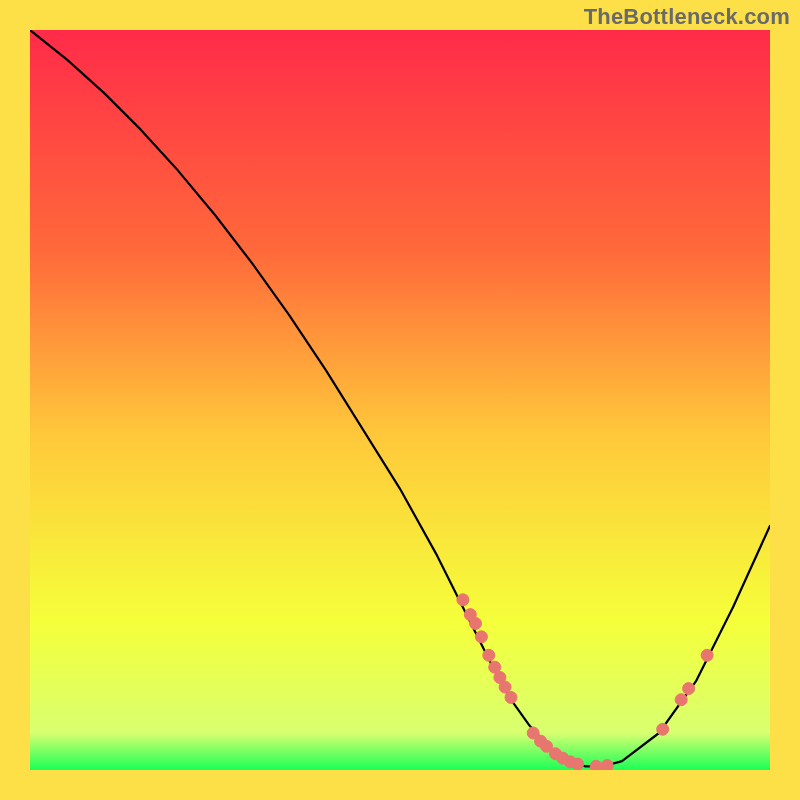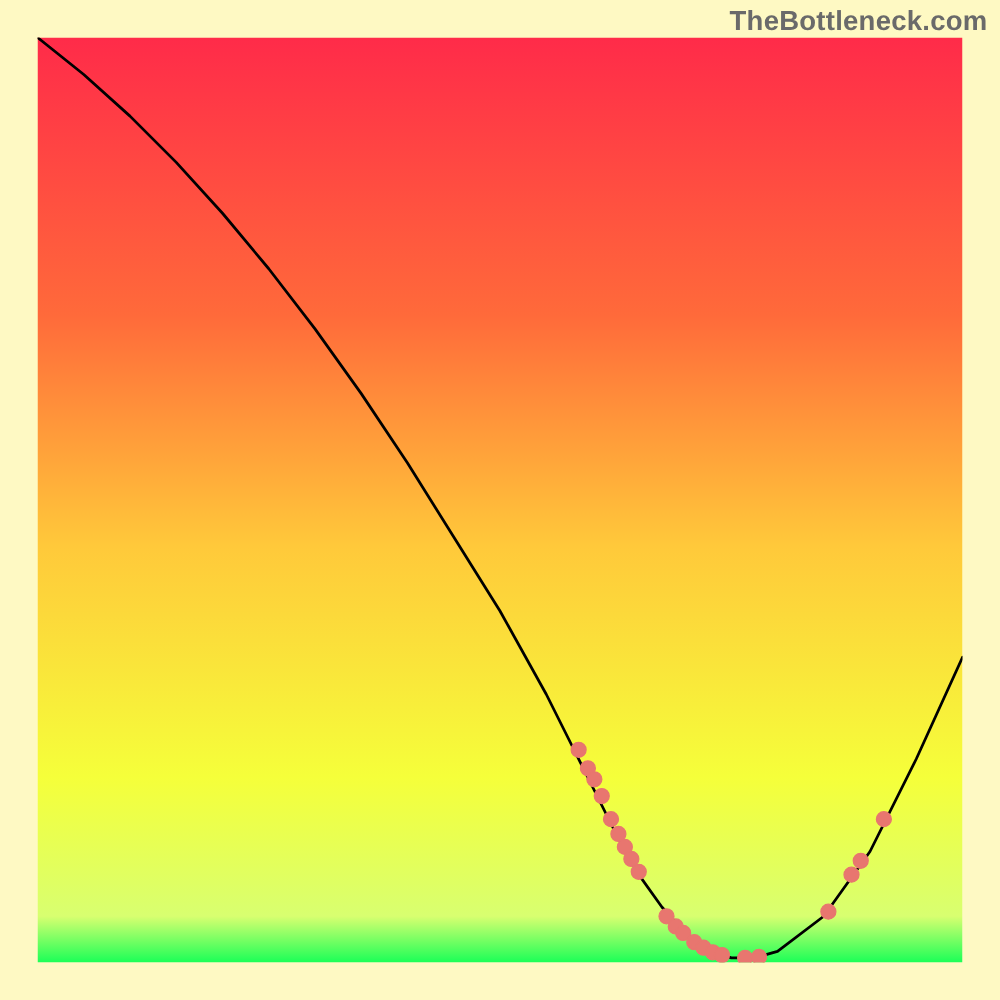--- a/index.html
+++ b/index.html
@@ -1,21 +1,21 @@
 <!DOCTYPE html>
 <html><head>
 <meta charset="utf-8">
 <style>
   * { margin: 0; padding: 0; box-sizing: border-box; }
   html, body { width: 800px; height: 800px; background: #000; overflow: hidden; }
   .container {
     position: relative;
     width: 800px;
     height: 800px;
-    background: #fef9c3;
+    background: #fde047;
   }
   .watermark {
     position: absolute;
     top: 4px;
     right: 10px;
     font-family: Arial, Helvetica, sans-serif;
     font-size: 22px;
     font-weight: bold;
     color: #6a6a6a;
     letter-spacing: 0.2px;

